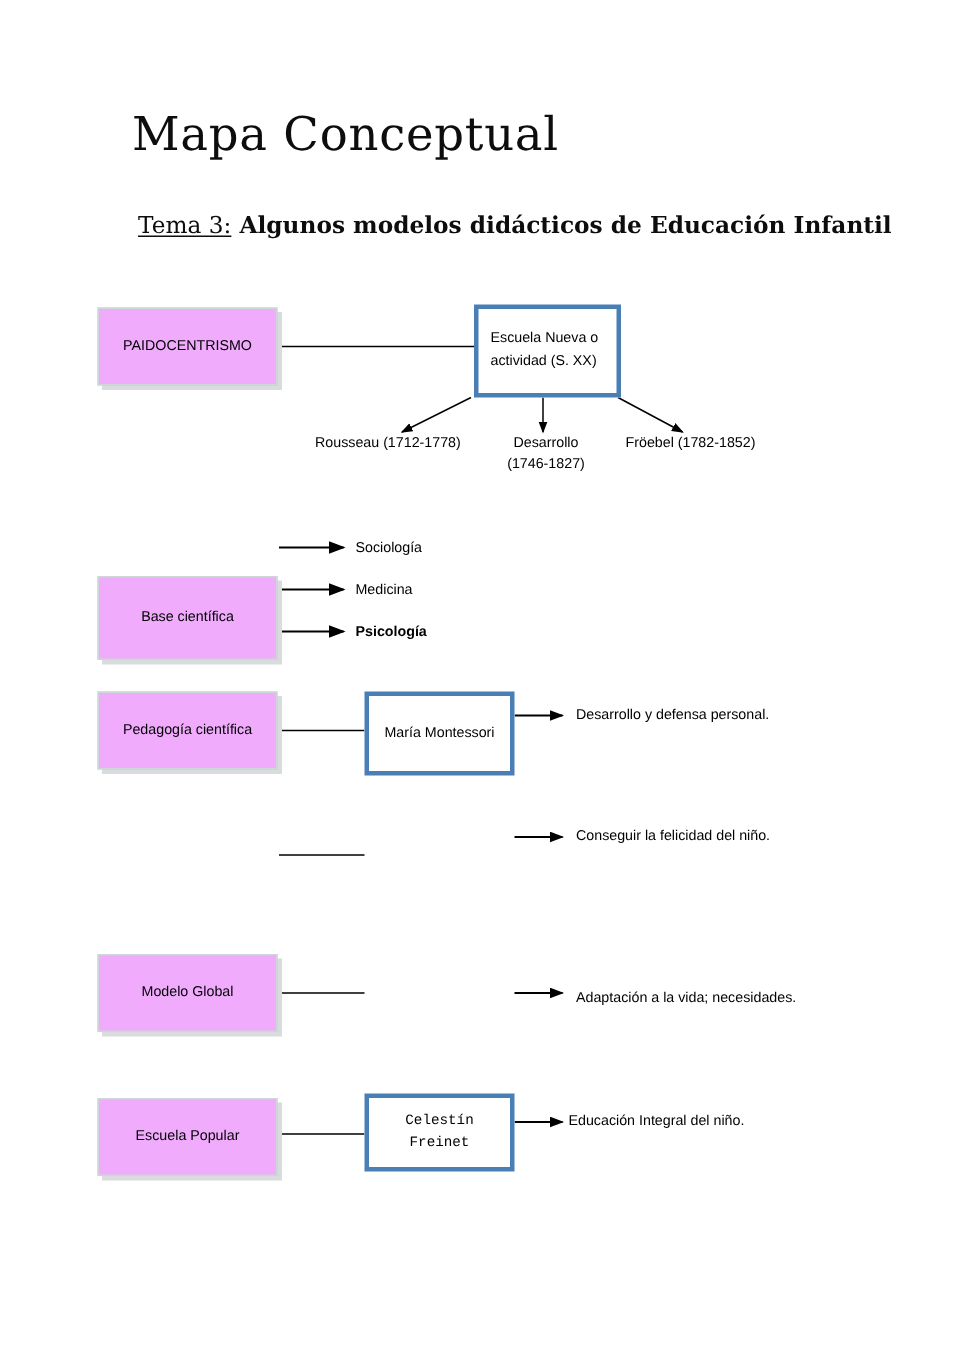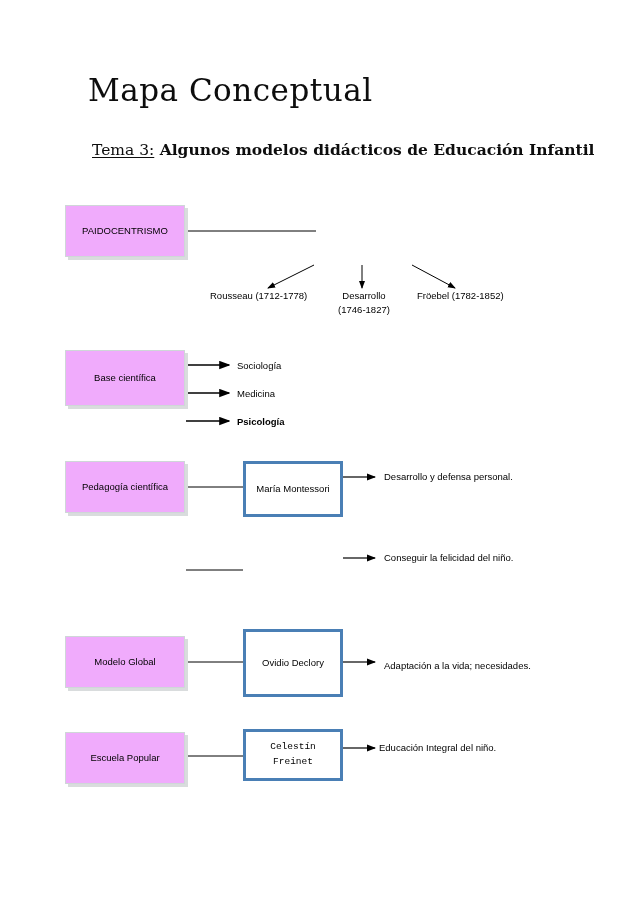--- a/index.html
+++ b/index.html
@@ -137,51 +137,56 @@
 
     <line x1="186" y1="662" x2="243" y2="662" stroke="#000" stroke-width="1"></line>
     <line x1="343" y1="662" x2="375" y2="662" stroke="#000" stroke-width="1.2" marker-end="url(#arrow)"></line>
 
     <line x1="186" y1="756" x2="243" y2="756" stroke="#000" stroke-width="1"></line>
     <line x1="343" y1="748" x2="375" y2="748" stroke="#000" stroke-width="1.2" marker-end="url(#arrow)"></line>
   </svg>
 
   <div class="teal-box" style="left:65px; top:205px; width:120px; height:52px;">PAIDOCENTRISMO</div>
 
+  <div class="white-box" style="left:316px; top:203px; width:98px; height:62px; justify-content:flex-start; text-align:left; padding-left:8px;">
+    <span>
+      <span>Escuela Nueva o</span><br>
+      <span>actividad (S. XX)</span>
+    </span>
+  </div>
 
   <div class="plain-text" style="left:210px; top:289px;">Rousseau (1712-1778)</div>
 
   <div class="plain-text wrapped" style="left:331px; top:289px; width:66px;">
     <span>Desarrollo</span><br>
     <span>(1746-1827)</span>
   </div>
 
   <div class="plain-text" style="left:417px; top:289px;">Fröebel (1782-1852)</div>
 
-  <div class="teal-box" style="left:65px; top:350px; width:120px; height:56px;">Base científica</div>
+  <div class="teal-box" style="left:65px; top:384px; width:120px; height:56px;">Base científica</div>
 
   <div class="plain-text" style="left:237px; top:359px;">Sociología</div>
 
   <div class="plain-text" style="left:237px; top:387px;">Medicina</div>
 
   <div class="plain-text" style="left:237px; top:415px;font-weight:bold;">Psicología</div>
 
   <div class="teal-box" style="left:65px; top:461px; width:120px; height:52px;">Pedagogía científica</div>
 
   <div class="white-box" style="left:243px; top:461px; width:100px; height:56px;">María Montessori</div>
 
   <div class="plain-text" style="left:384px; top:470px;">Desarrollo y defensa personal.</div>
 
 
 
   <div class="plain-text" style="left:384px; top:551px;">Conseguir la felicidad del niño.</div>
 
   <div class="teal-box" style="left:65px; top:636px; width:120px; height:52px;">Modelo Global</div>
 
-  <div class="white-box" style="left:243px; top:629px; width:100px; height:68px;">Ovidio Declory</div>
 
   <div class="plain-text" style="left:384px; top:659px;">Adaptación a la vida; necesidades.</div>
 
   <div class="teal-box" style="left:65px; top:732px; width:120px; height:52px;">Escuela Popular</div>
 
   <div class="white-box" style="left:243px; top:729px; width:100px; height:52px;font-family:Liberation Mono, monospace;">Celestín Freinet</div>
 
   <div class="plain-text" style="left:379px; top:741px;">Educación Integral del niño.</div>
 
 </div>

